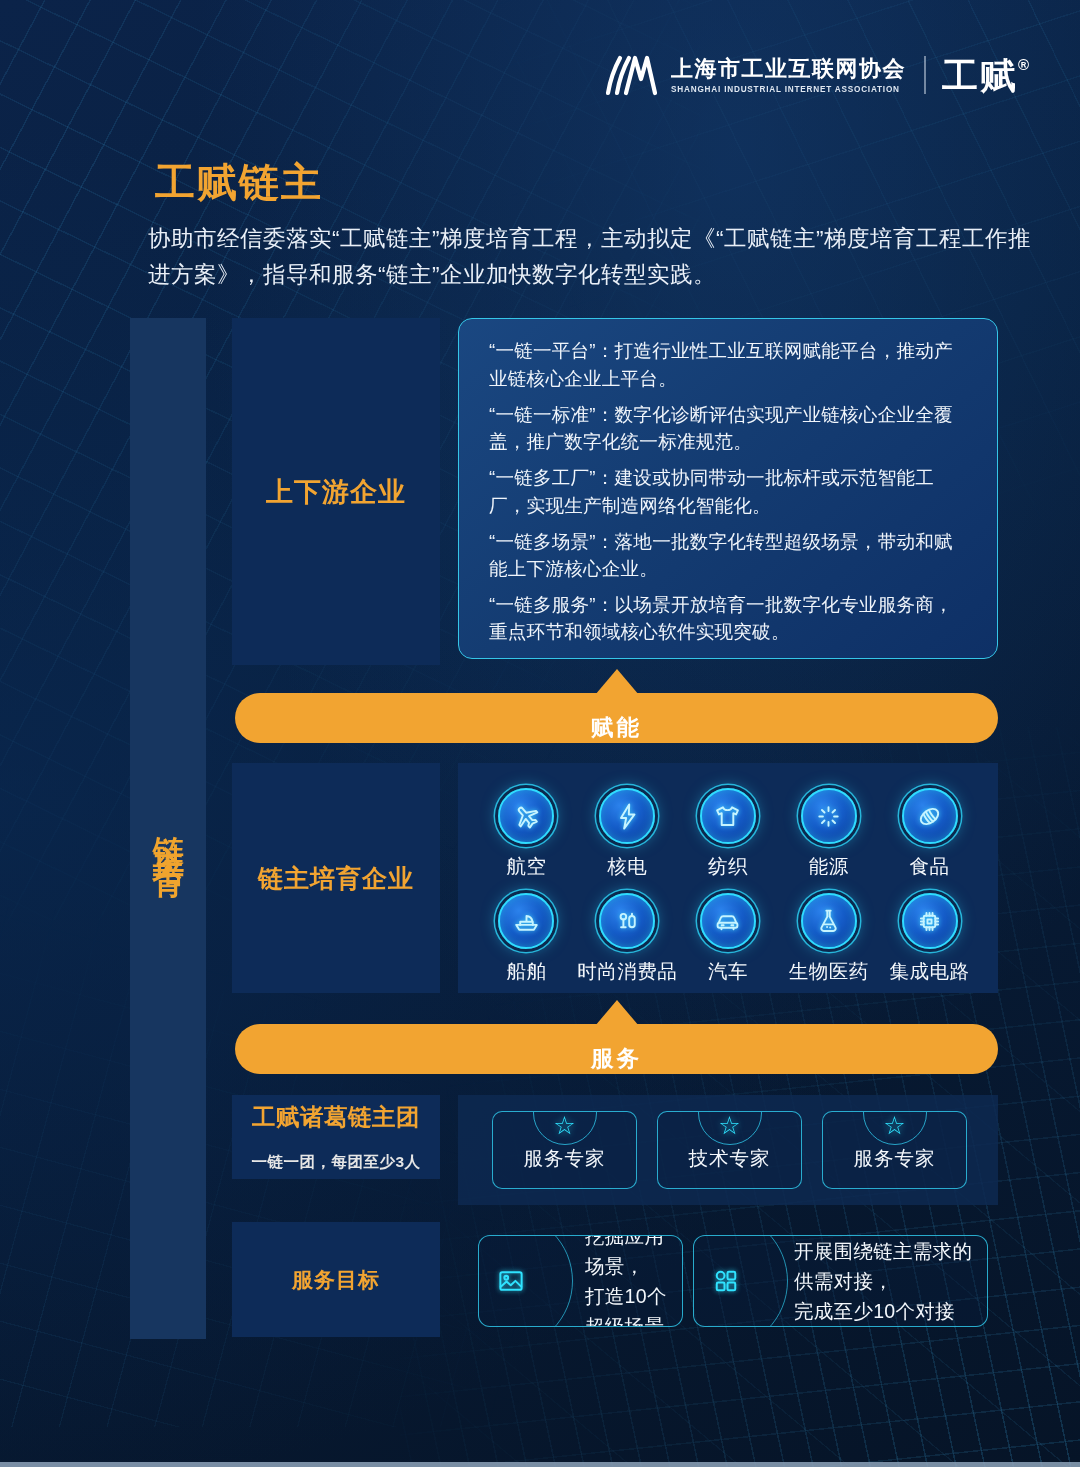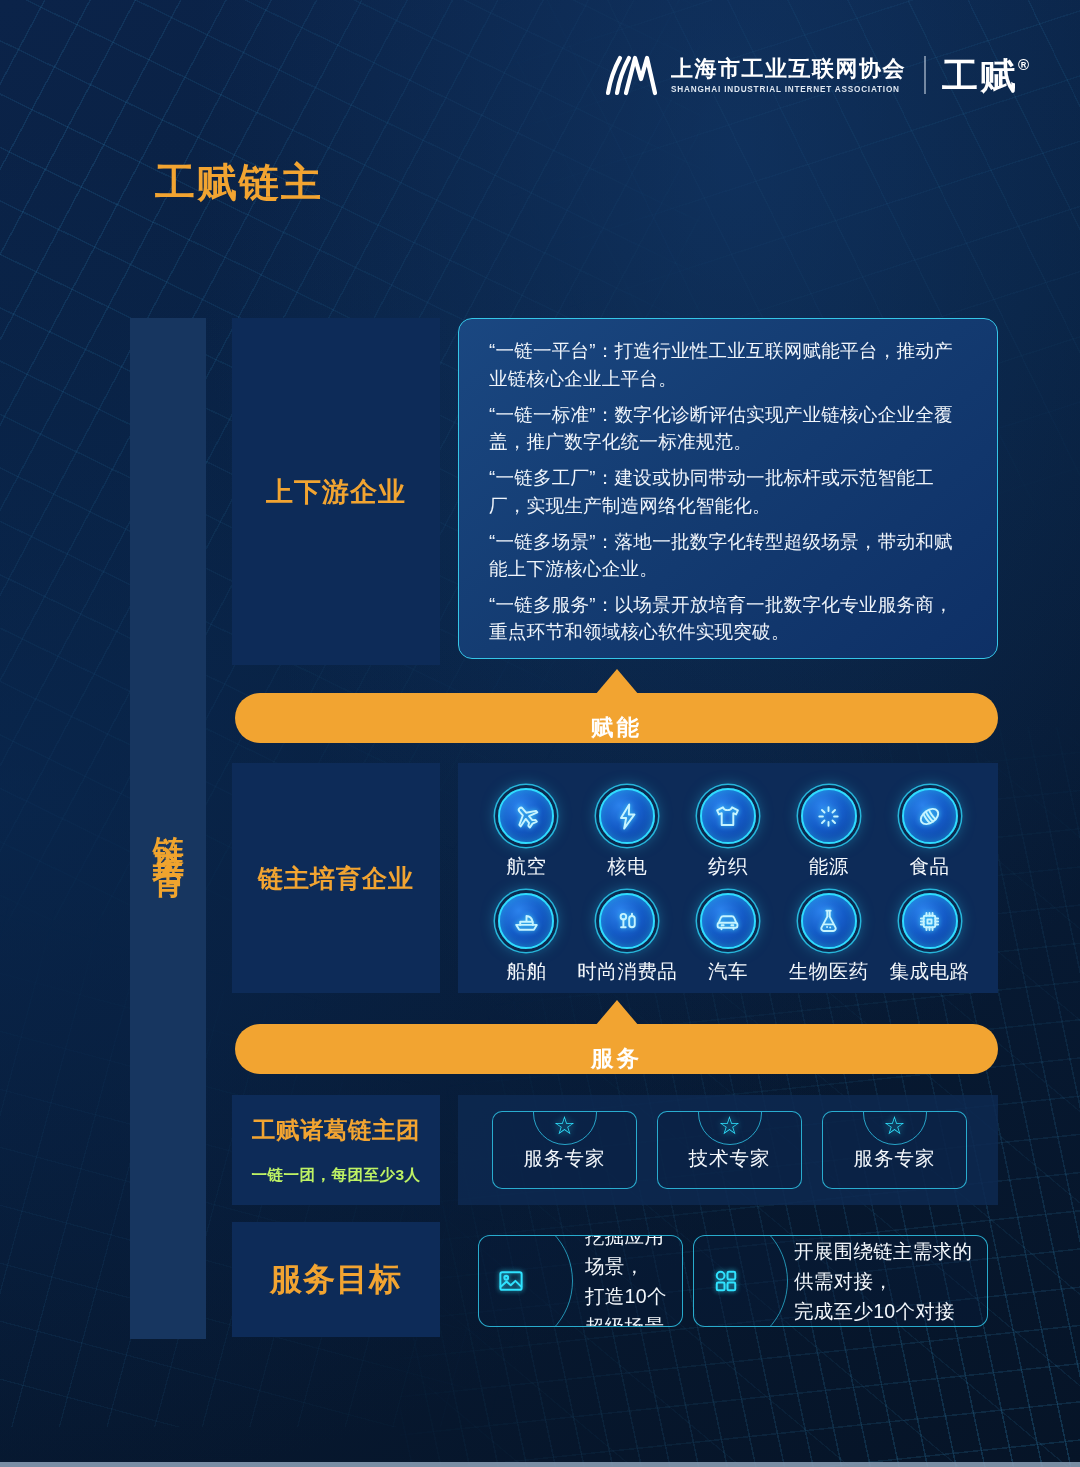--- a/index.html
+++ b/index.html
@@ -68,25 +68,25 @@
   .side-strip { position:absolute; left:0; top:0; width:76px; height:100%; background:#173660; display:flex; align-items:center; justify-content:center; }
   .side-label { writing-mode:vertical-rl; color:#F0A42E; font-size:31px; font-weight:bold; letter-spacing:9px; }
 
   .navy-box { position:absolute; background:#0D2B58; display:flex; align-items:center; justify-content:center; flex-direction:column; }
   .box-label { color:#F2A431; font-weight:bold; letter-spacing:1px; text-align:center; }
 
   .box-upstream   { left:102px; top:0;     width:208px; height:347px; }
   .box-upstream .box-label { font-size:27px; }
   .box-cultivate  { left:102px; top:445px; width:208px; height:230px; }
   .box-cultivate .box-label { font-size:25px; }
-  .box-team       { left:102px; top:777px; width:208px; height:110px; }
+  .box-team       { left:102px; top:777px; width:208px; height:84px; }
   .box-goal       { left:102px; top:904px; width:208px; height:115px; }
-  .box-goal .box-label { font-size:32px; }
+  .box-goal .box-label { font-size:21px; }
   .team-title { color:#F2A431; font-size:23.5px; font-weight:bold; letter-spacing:.5px; }
-  .team-sub   { color:#bef264; font-size:15.5px; font-weight:bold; margin-top:19px; letter-spacing:.5px; }
+  .team-sub   { color:#e5e5e5; font-size:15.5px; font-weight:bold; margin-top:19px; letter-spacing:.5px; }
 
   .content-points {
     position:absolute; left:328px; top:0; width:540px; height:341px;
     background:linear-gradient(140deg,#1A4781 0%, #143C72 45%, #0E3066 100%);
     border:1.5px solid #35C6E8; border-radius:14px;
     padding:20px 26px 14px 30px; display:flex; flex-direction:column; justify-content:center;
   }
   .bullet { color:#F0F5FB; font-size:18.6px; line-height:1.46; letter-spacing:.2px; margin:4.6px 0; }
 
   .banner { position:absolute; left:105px; width:763px; height:50px; background:#F2A431; border-radius:25px;
@@ -149,20 +149,21 @@
     </svg>
     <div class="assoc-text">
       <span class="assoc-cn">上海市工业互联网协会</span>
       <span class="assoc-en">SHANGHAI INDUSTRIAL INTERNET ASSOCIATION</span>
     </div>
     <div class="logo-divider"></div>
     <div class="brand"><span>工赋</span><sup>®</sup></div>
   </div>
 
   <div class="sec-title">工赋链主</div>
+  <div class="sec-intro">协助市经信委落实“工赋链主”梯度培育工程，主动拟定《“工赋链主”梯度培育工程工作推进方案》，指导和服务“链主”企业加快数字化转型实践。</div>
 
   <div class="diagram">
 
     <div class="side-strip">
       <div class="side-label">链主培育</div>
     </div>
 
     <div class="navy-box box-upstream">
       <div class="box-label">上下游企业</div>
     </div>

